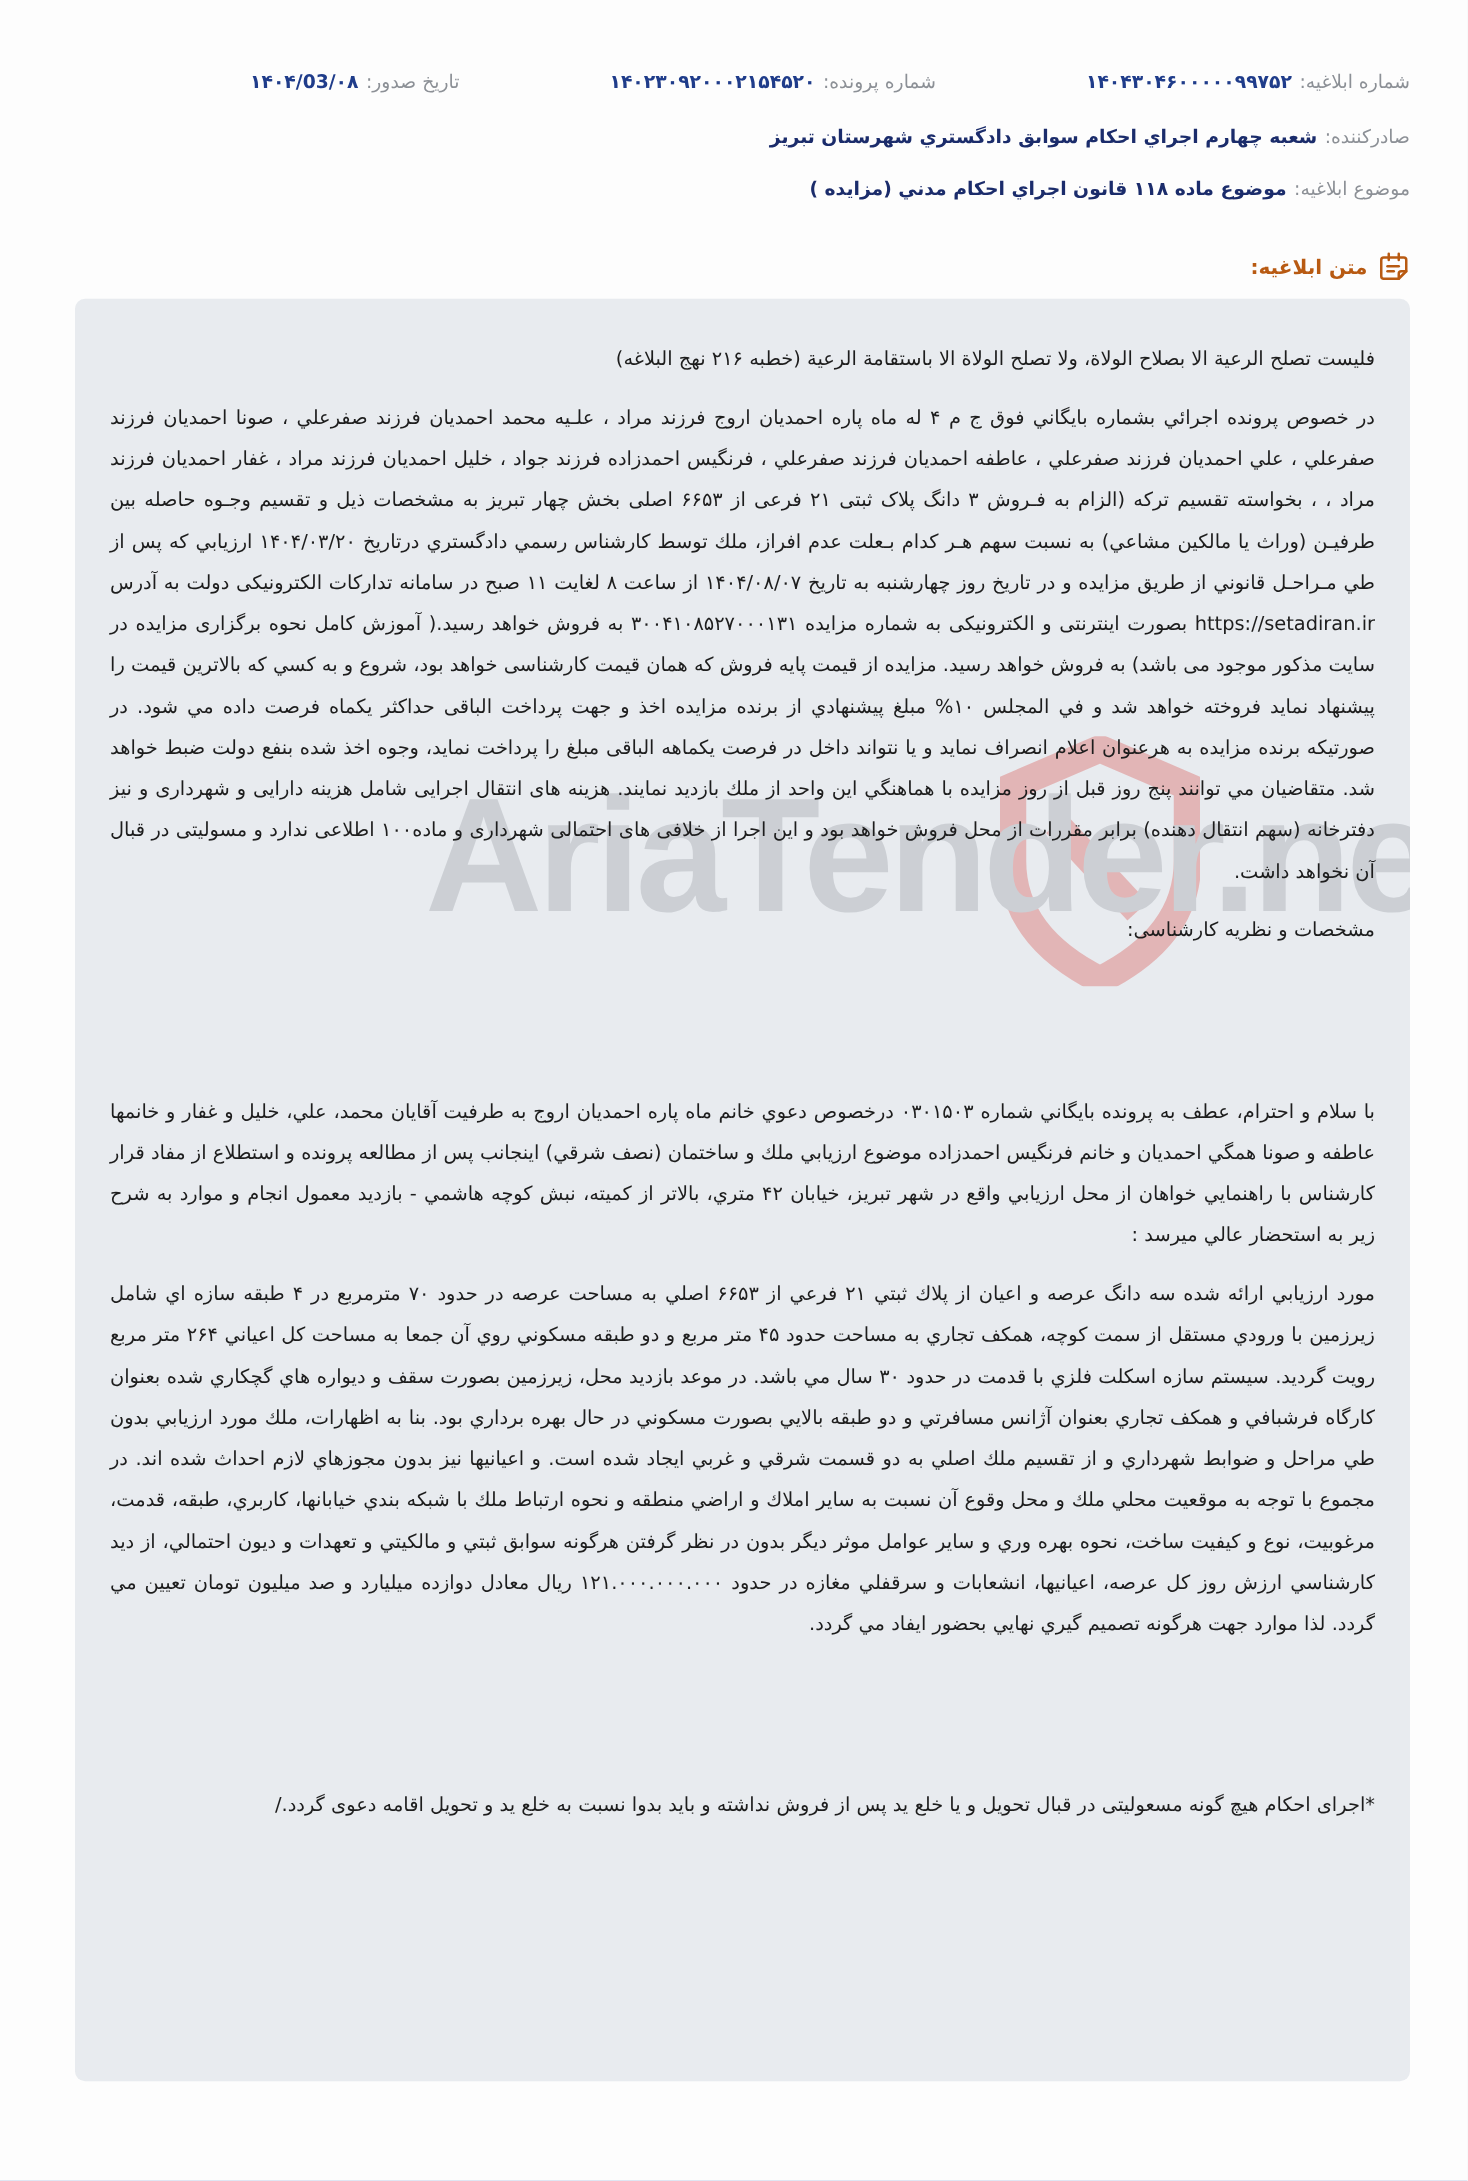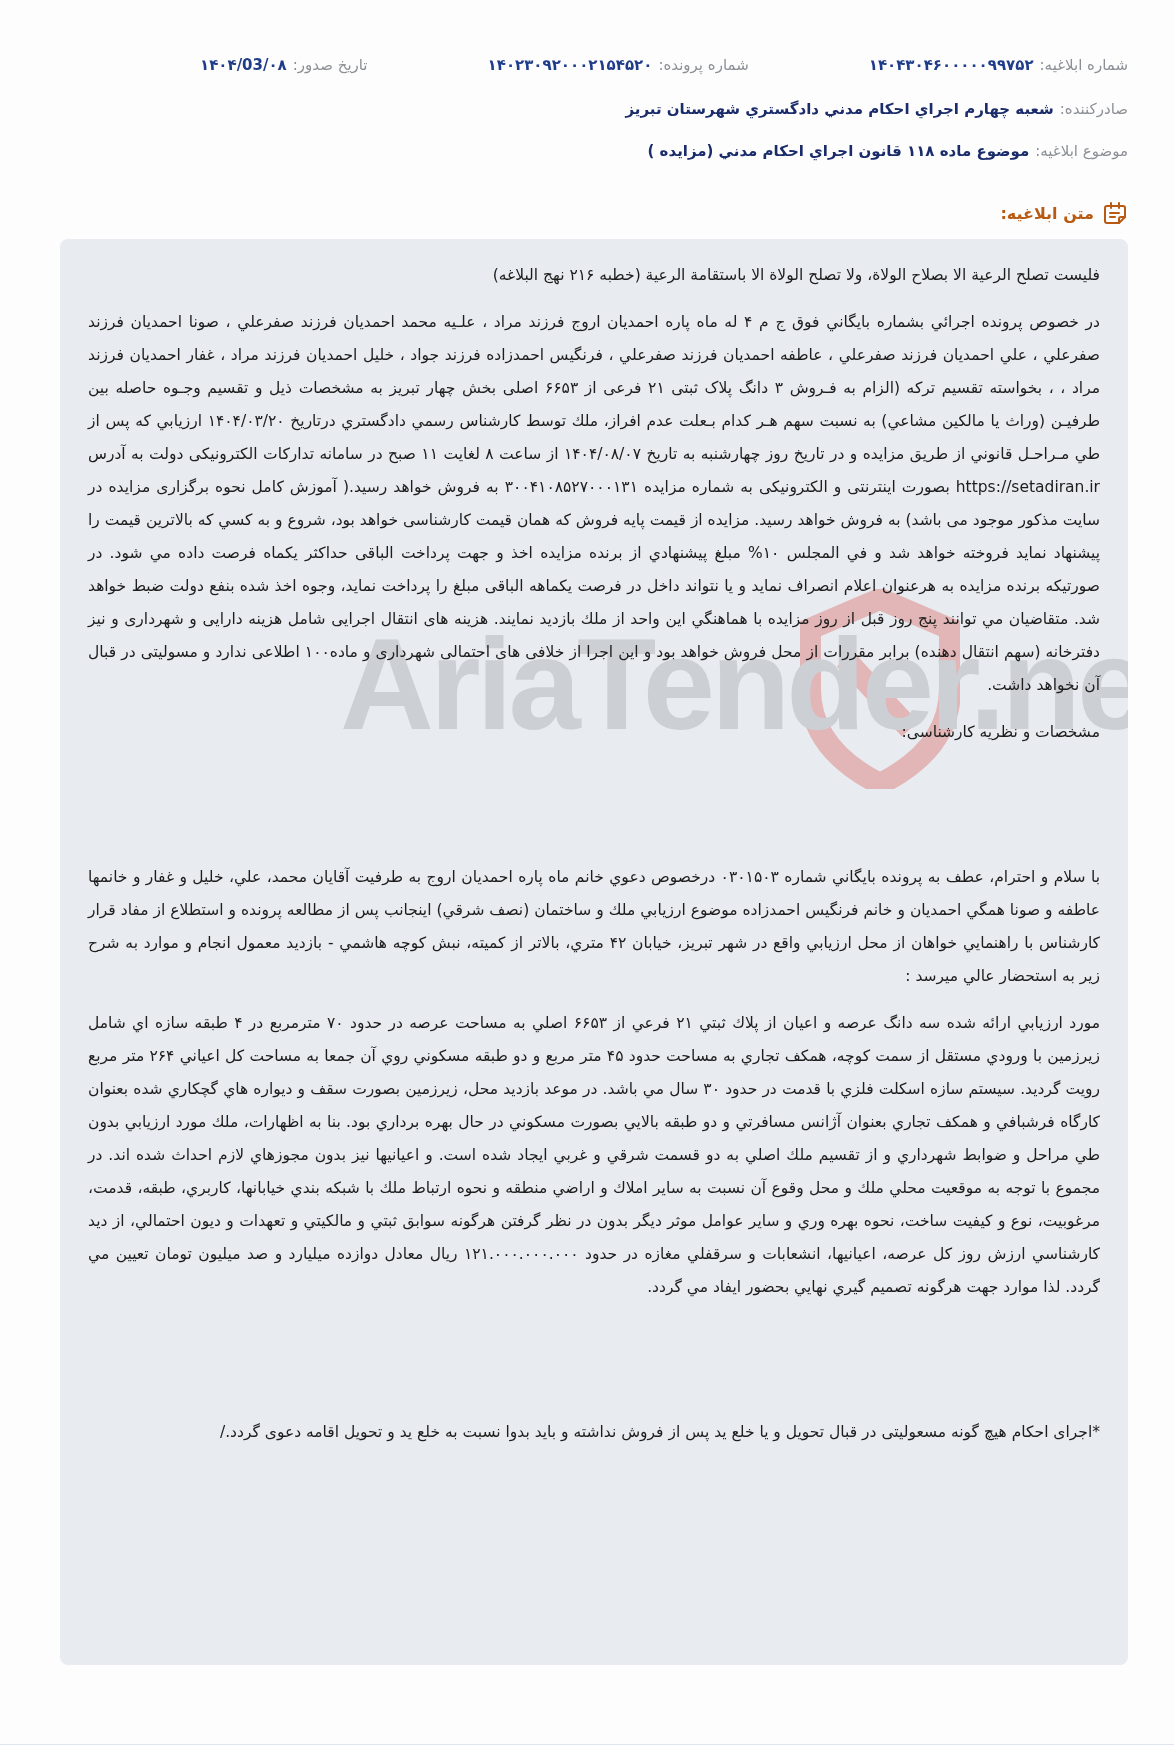--- a/index.html
+++ b/index.html
@@ -71,21 +71,21 @@
     color: #9a9ea5;
     letter-spacing: -4px;
     direction: ltr;
     white-space: nowrap;
   }
   .body-text {
     position: absolute;
     top: 0;
     right: 0;
     left: 0;
-    padding: 20px 28px 0 28px;
+    padding: 32px 28px 0 28px;
     font-size: 15.5px;
     line-height: 33px;
     color: #1d1d1d;
     text-align: justify;
   }
   .body-text p { margin-bottom: 14px; }
   .body-text p.gap-mid { margin-top: 112px; }
   .bottom-line {
     position: absolute;
     bottom: 0;
@@ -111,21 +111,21 @@
     </span>
     <span class="meta-item">
       <span class="meta-label">تاريخ صدور:</span>
       <span class="meta-value">۱۴۰۴/03/۰۸</span>
     </span>
   </div>
 
   <div class="meta-row row2">
     <span class="meta-item">
       <span class="meta-label">صادرکننده:</span>
-      <span class="meta-value dark">شعبه چهارم اجراي احكام مدني دادگستري شهرستان تبريز</span>
+      <span class="meta-value dark">شعبه چهارم اجراي احكام سوابق دادگستري شهرستان تبريز</span>
     </span>
   </div>
 
   <div class="meta-row row3">
     <span class="meta-item">
       <span class="meta-label">موضوع ابلاغيه:</span>
       <span class="meta-value dark">موضوع ماده ۱۱۸ قانون اجراي احكام مدني (مزايده )</span>
     </span>
   </div>
 

